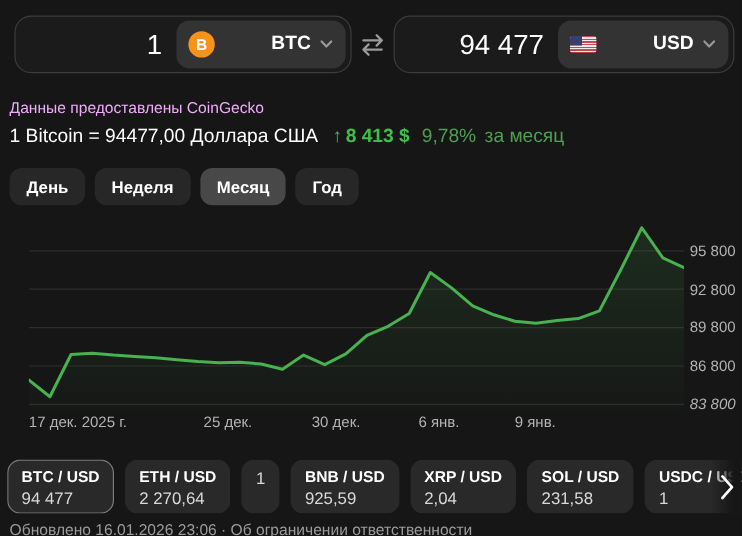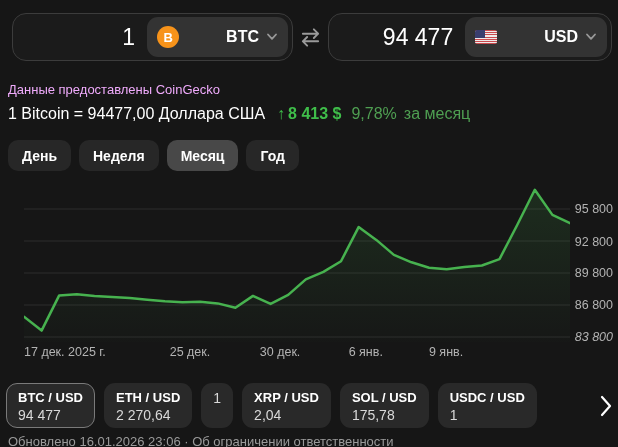--- a/index.html
+++ b/index.html
@@ -150,26 +150,30 @@
       <div class="val">94 477</div>
     </div>
     <div class="card">
       <div class="pair">ETH / USD</div>
       <div class="val">2 270,64</div>
     </div>
     <div class="card">
       <div class="val">1</div>
     </div>
     <div class="card">
+      <div class="pair">BNB / USD</div>
+      <div class="val">925,59</div>
+    </div>
+    <div class="card">
       <div class="pair">XRP / USD</div>
       <div class="val">2,04</div>
     </div>
     <div class="card">
       <div class="pair">SOL / USD</div>
-      <div class="val">175,78</div>
+      <div class="val">231,58</div>
     </div>
     <div class="card">
       <div class="pair">USDC / USD</div>
       <div class="val">1</div>
     </div>
   </div>
 <div class="fade"></div>
 <button class="scroll-btn">
   <svg width="12" height="22" viewBox="0 0 12 22">
     <path d="M2 2 L10 11 L2 20" stroke="#ffffff" stroke-width="2.2" fill="none" stroke-linecap="round" stroke-linejoin="round"></path>

